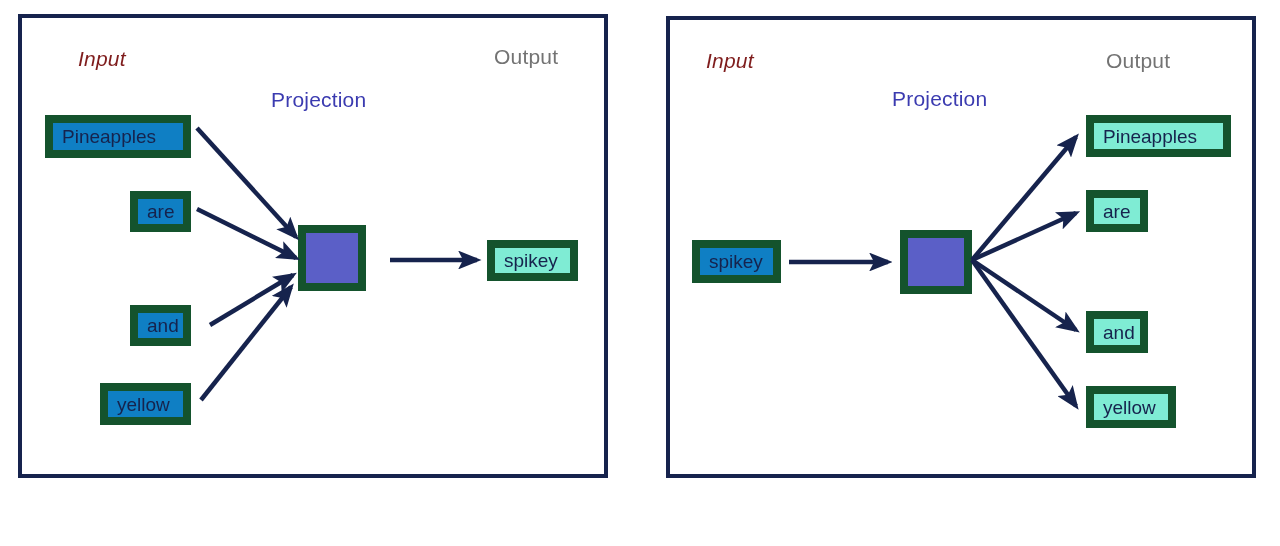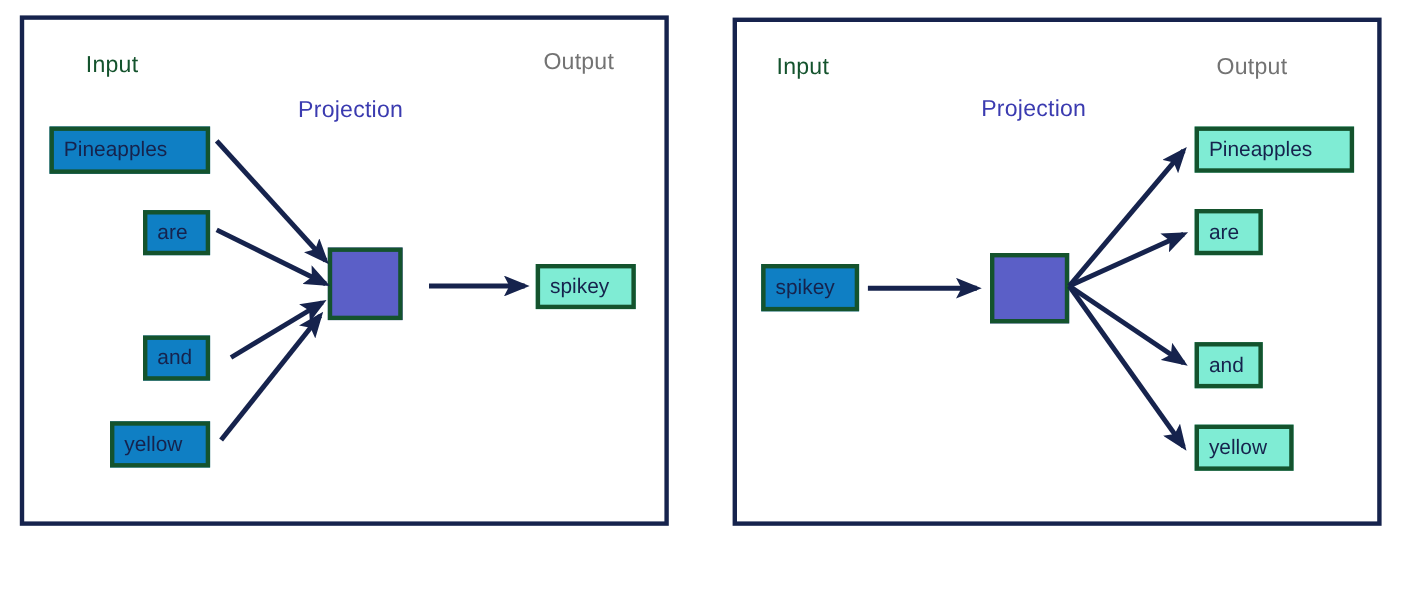--- a/index.html
+++ b/index.html
@@ -32,29 +32,29 @@
   #panel-skip  { left: 666px; top: 16px; width: 590px; height: 462px; }
 
   
   .col-label {
     position: absolute;
     font-size: 21px;
     line-height: 21px;
     white-space: nowrap;
     letter-spacing: 0.2px;
   }
-  .col-input      { color: #14532d; }
+  .col-input      { color: #7f1d1d; font-style: italic; }
   .col-projection { color: #3b3bb0; margin-top: 40px; }
   .col-output     { color: #737373; }
 
   
   .node {
     position: absolute;
     box-sizing: border-box;
-    border: 4px solid #14532d;
+    border: 8px solid #14532d;
     display: flex;
     align-items: center;
     justify-content: flex-start;
     padding-left: 9px;
     font-size: 19px;
     line-height: 19px;
     color: #16234d;
     white-space: nowrap;
     text-align: right;
   }

